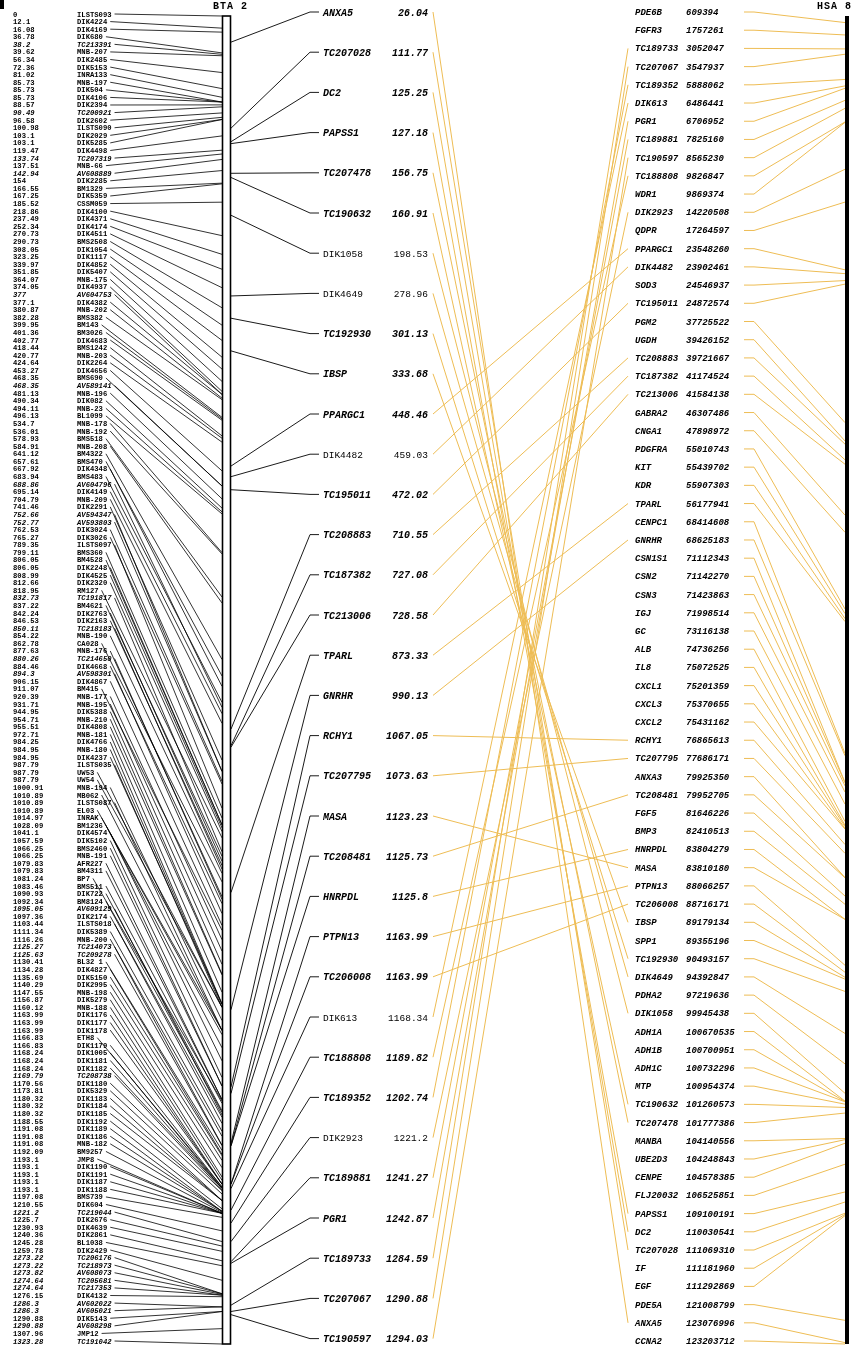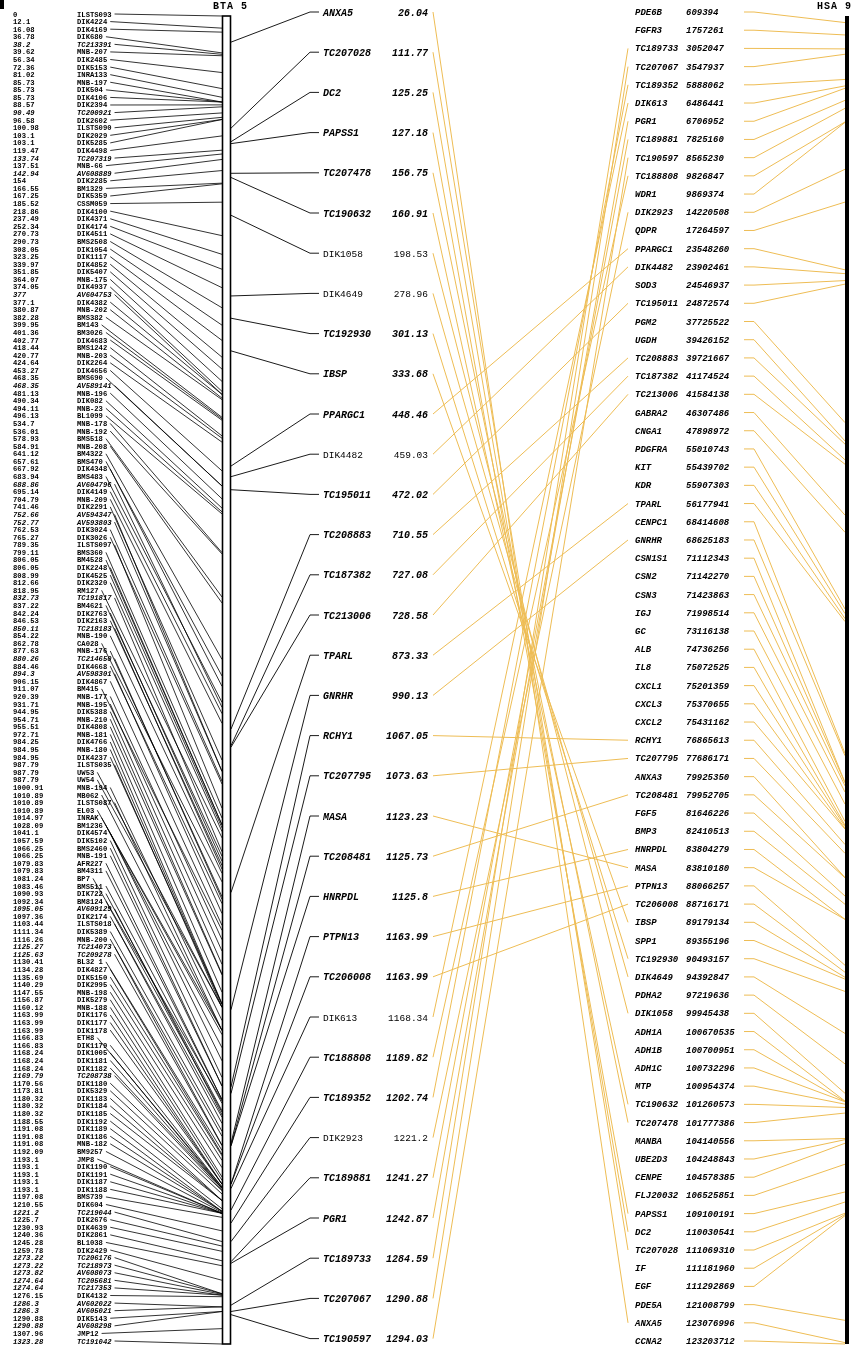--- a/index.html
+++ b/index.html
@@ -14,22 +14,22 @@
   .lt{font:700 7.2px "Liberation Mono",monospace;}
   .lt.em{font-style:italic;}
   .md{font:700 10px "Liberation Mono",monospace;font-style:italic;}
   .md.plain{font:400 9.5px "Liberation Mono",monospace;font-style:normal;}
   .rt{font:700 9px "Liberation Mono",monospace;font-style:italic;}
 </style>
 </head>
 <body>
 
 <div class="fig">
-  <div class="chrom-label bta">BTA 5</div>
-  <div class="chrom-label hsa">HSA 9</div>
+  <div class="chrom-label bta">BTA 2</div>
+  <div class="chrom-label hsa">HSA 8</div>
   <svg id="map-svg" width="860" height="1352" viewBox="0 0 860 1352">
       <g>
         <polyline points="744,12 754,12 845,22.568594556631542" fill="none" stroke="#eebd55" stroke-width="1"></polyline>
         <polyline points="744,30.206 754,30.206 845,34.94133358579326" fill="none" stroke="#eebd55" stroke-width="1"></polyline>
         <polyline points="744,48.412 754,48.412 845,48.897697238213084" fill="none" stroke="#eebd55" stroke-width="1"></polyline>
         <polyline points="744,66.618 754,66.618 845,54.24284398184366" fill="none" stroke="#eebd55" stroke-width="1"></polyline>
         <polyline points="744,84.824 754,84.824 845,79.46680801305727" fill="none" stroke="#eebd55" stroke-width="1"></polyline>
         <polyline points="744,103.03 754,103.03 845,85.9166730301113" fill="none" stroke="#eebd55" stroke-width="1"></polyline>
         <polyline points="744,121.23599999999999 754,121.23599999999999 845,88.29353816872012" fill="none" stroke="#eebd55" stroke-width="1"></polyline>
         <polyline points="744,139.442 754,139.442 845,100.34658592104758" fill="none" stroke="#eebd55" stroke-width="1"></polyline>

